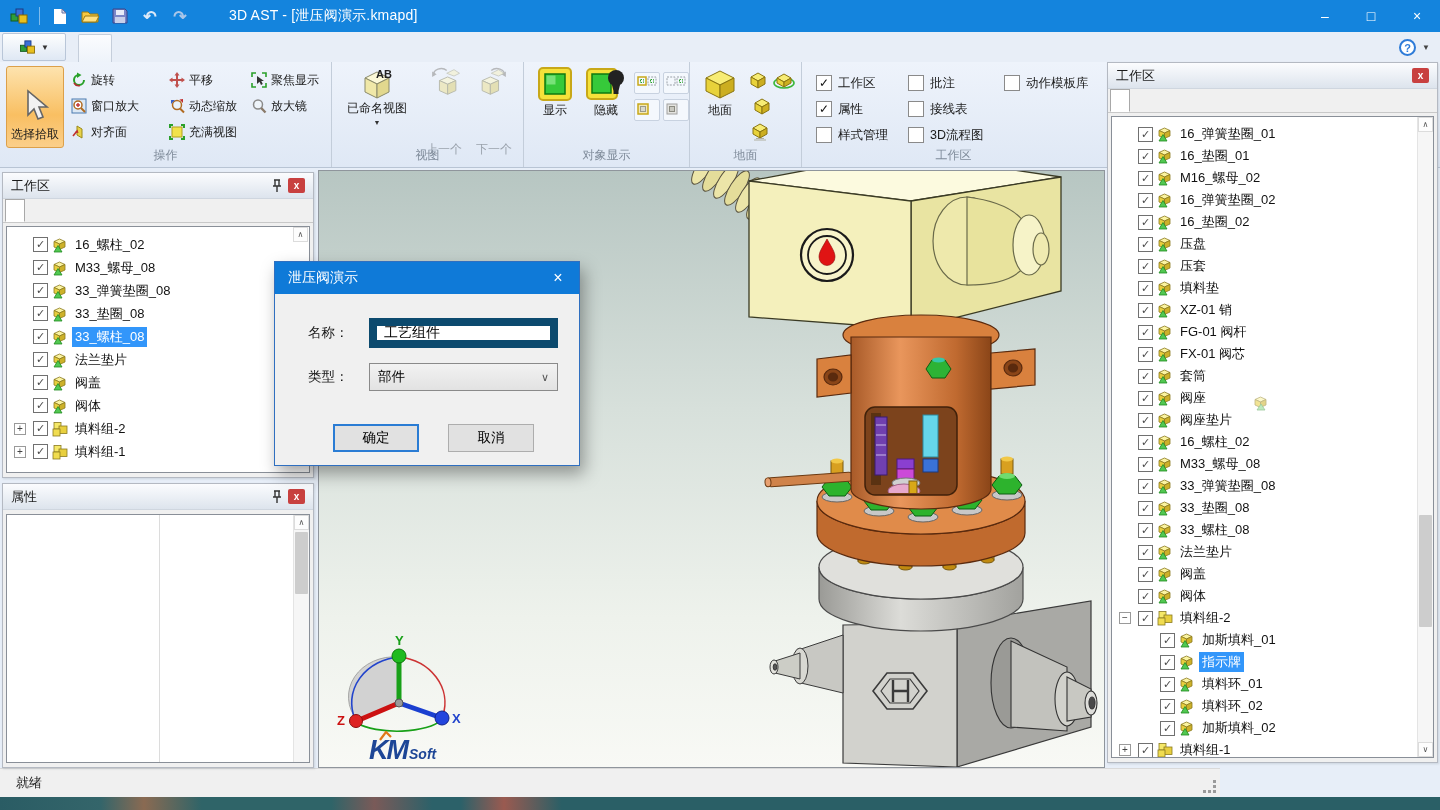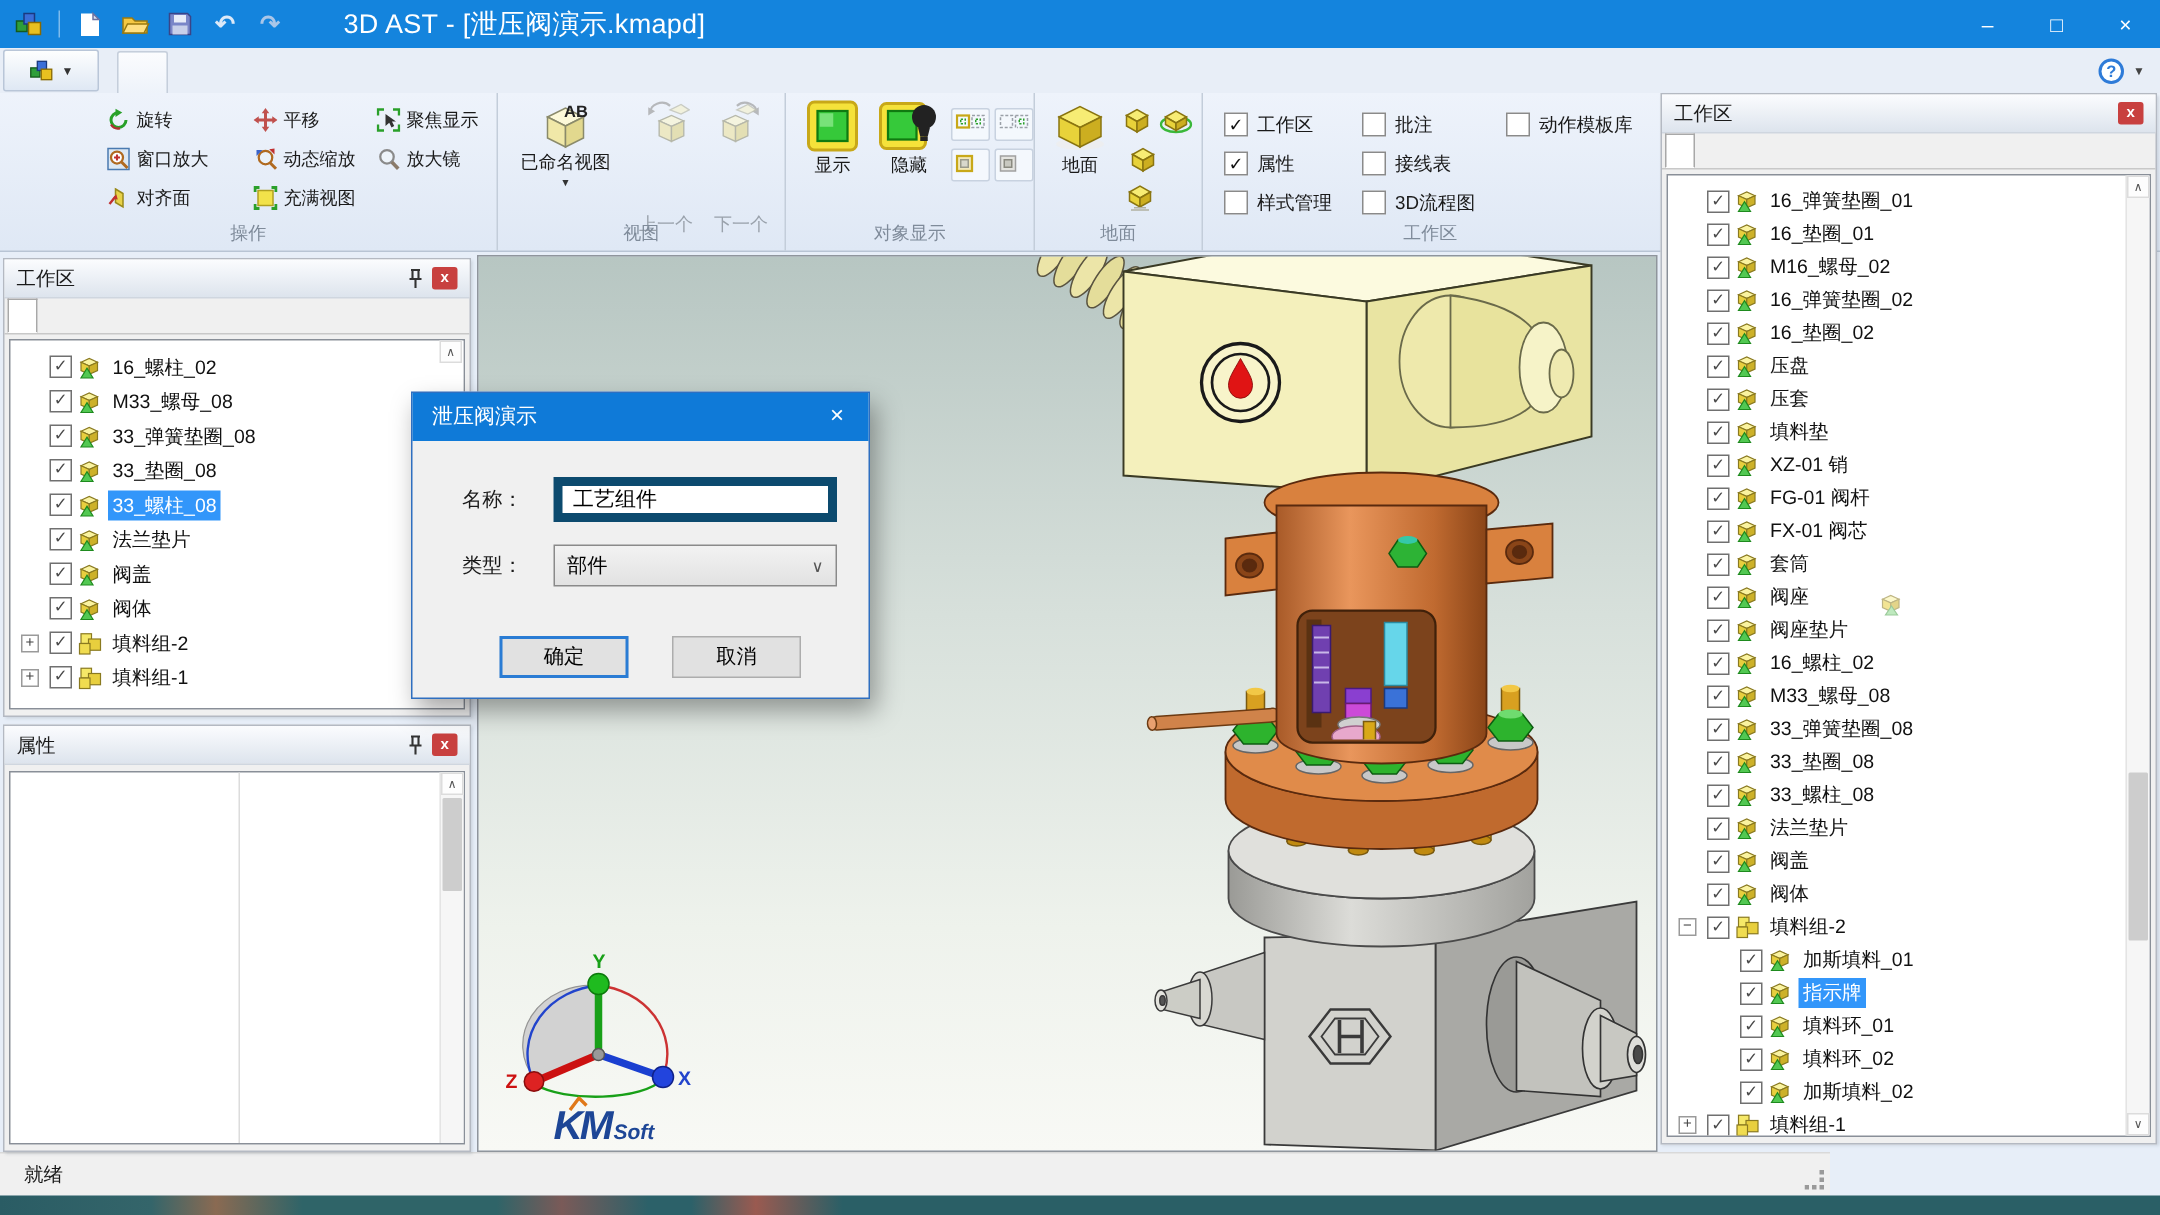--- a/index.html
+++ b/index.html
@@ -5,21 +5,21 @@
 * { margin:0; padding:0; box-sizing:border-box; }
 html,body { width:1440px; height:810px; overflow:hidden; font-family:"Liberation Sans", sans-serif; background:#e7eef8; position:relative; }
 
 
 .titlebar { position:absolute; left:0; top:0; width:1440px; height:32px; background:#1484dd; display:flex; align-items:center; color:#fff; }
 .qat { display:flex; align-items:center; gap:4px; padding-left:6px; }
 .qbtn { width:26px; height:24px; border:0; background:transparent; display:grid; place-items:center; cursor:default; }
 .qat-sep { width:1px; height:18px; background:rgba(255,255,255,.45); margin:0 3px; }
 .undo-glyph { font-size:16px; font-weight:bold; color:#dce9f8; }
 .redo-glyph { font-size:16px; font-weight:bold; color:#aac6e8; }
-.wtitle { font-size:18px; margin-left:36px; letter-spacing:.2px; }
+.wtitle { font-size:14px; margin-left:36px; letter-spacing:.2px; }
 .wctrls { margin-left:auto; display:flex; height:32px; }
 .wc { width:46px; height:32px; display:grid; place-items:center; font-size:14px; color:#fff; }
 
 
 .tabrow { position:absolute; left:0; top:32px; width:1440px; height:30px; background:#e8eef7; display:flex; align-items:flex-end; }
 .appbtn { width:64px; height:28px; margin-left:2px; margin-bottom:1px; background:linear-gradient(#fdfefe,#dfe8f4); border:1px solid #b9c6d8; border-radius:2px; display:flex; align-items:center; justify-content:center; gap:5px; }
 .appbtn .caret { font-size:8px; color:#333; }
 .rtabs { display:flex; margin-left:12px; height:28px; }
 .maintab { padding:0 16px; line-height:27px; font-size:13px; color:#1e1e1e; }
 .maintab.active { background:linear-gradient(#fbfcfe,#eef3fa); border:1px solid #c5cedb; border-bottom:none; border-radius:2px 2px 0 0; }
@@ -84,21 +84,21 @@
 .logo-km { font-style:italic; font-weight:bold; font-size:27px; letter-spacing:-2px; }
 .logo-soft { font-style:italic; font-weight:bold; font-size:14px; margin-left:2px; }
 .logo-accent { position:absolute; left:10px; top:-4px; }
 
 
 .dialog { position:absolute; left:274px; top:261px; width:306px; height:205px; background:#f0f0f0; border:1px solid #2f6fc0; box-shadow:4px 8px 16px rgba(0,0,0,.35); z-index:40; }
 .dtitle { height:32px; background:#0f7ad8; display:flex; align-items:center; color:#fff; font-size:14px; padding-left:13px; }
 .dclose { margin-left:auto; width:42px; height:32px; display:grid; place-items:center; font-size:16px; color:#fff; }
 .drow { position:absolute; display:flex; align-items:center; }
 .dlabel { font-size:13.5px; color:#1a1a1a; }
-.dinput { position:absolute; left:94px; top:56px; width:189px; height:30px; border:6px solid #0c4a6e; background:#fff; font-size:14px; font-family:"Liberation Sans",sans-serif; padding-left:7px; }
+.dinput { position:absolute; left:94px; top:56px; width:189px; height:30px; border:8px solid #0c4a6e; background:#fff; font-size:14px; font-family:"Liberation Sans",sans-serif; padding-left:7px; }
 .combo { position:absolute; left:94px; top:101px; width:189px; height:28px; border:1px solid #8a8a8a; background:linear-gradient(#f2f2f2,#e2e2e2); display:flex; align-items:center; font-size:13.5px; padding-left:8px; }
 .combo-caret { margin-left:auto; margin-right:8px; color:#555; font-size:11px; }
 .dbtn { position:absolute; top:162px; width:86px; height:28px; font-size:13.5px; font-family:"Liberation Sans",sans-serif; background:#e1e1e1; border:1px solid #adadad; }
 .dbtn.default { border:2px solid #2a7cd4; }
 
 
 .statusbar { position:absolute; left:0; top:768px; width:1220px; height:29px; background:#f0f0f0; border-top:1px solid #d9d9d9; display:flex; align-items:center; padding-left:16px; font-size:13px; color:#1a1a1a; }
 .grip { position:absolute; right:3px; bottom:3px; }
 .sliver { position:absolute; left:0; top:797px; width:1440px; height:13px;
   background:linear-gradient(90deg,#2a5c64,#34656a 7%,#8a6a52 10%,#2f6468 14%,#2f6468 23%,#7a5a58 26%,#2c6169 30%,#2c6169 32%,#9a5a50 35%,#2a5f66 39%,#2a5f66 100%); }
@@ -174,20 +174,26 @@
     </div>
   <div class="helpzone">
     <span class="help-icon">?</span>
     <span class="help-caret">▼</span>
   </div>
 </div>
 
 <div class="ribbon">
 
   <section class="rgroup g-operate">
+    <div class="bigbtn hot">
+      <svg width="30" height="34" viewBox="0 0 30 34">
+          <path d="M8,2 L8,26 L14,20 L18,30 L23,28 L19,18 L27,18 Z" fill="#f2f2f2" stroke="#666" stroke-width="1.6"></path>
+        </svg>
+      <span class="blabel">选择拾取</span>
+    </div>
     <div class="sbtn" style="left:68px;top:6px">
       <svg width="16" height="16" viewBox="0 0 16 16">
           <path d="M13,8 A5,5 0 1 1 8,3" fill="none" stroke="#28a028" stroke-width="2"></path>
           <polygon points="6,0.5 6,6 10.5,3" fill="#28a028"></polygon>
           <path d="M3,11 A5.5,5.5 0 0 0 9,13.5" fill="none" stroke="#b03030" stroke-width="1.6"></path>
         </svg>
       <span>旋转</span>
     </div>
     <div class="sbtn" style="left:166px;top:6px">
       <svg width="16" height="16" viewBox="0 0 16 16">

